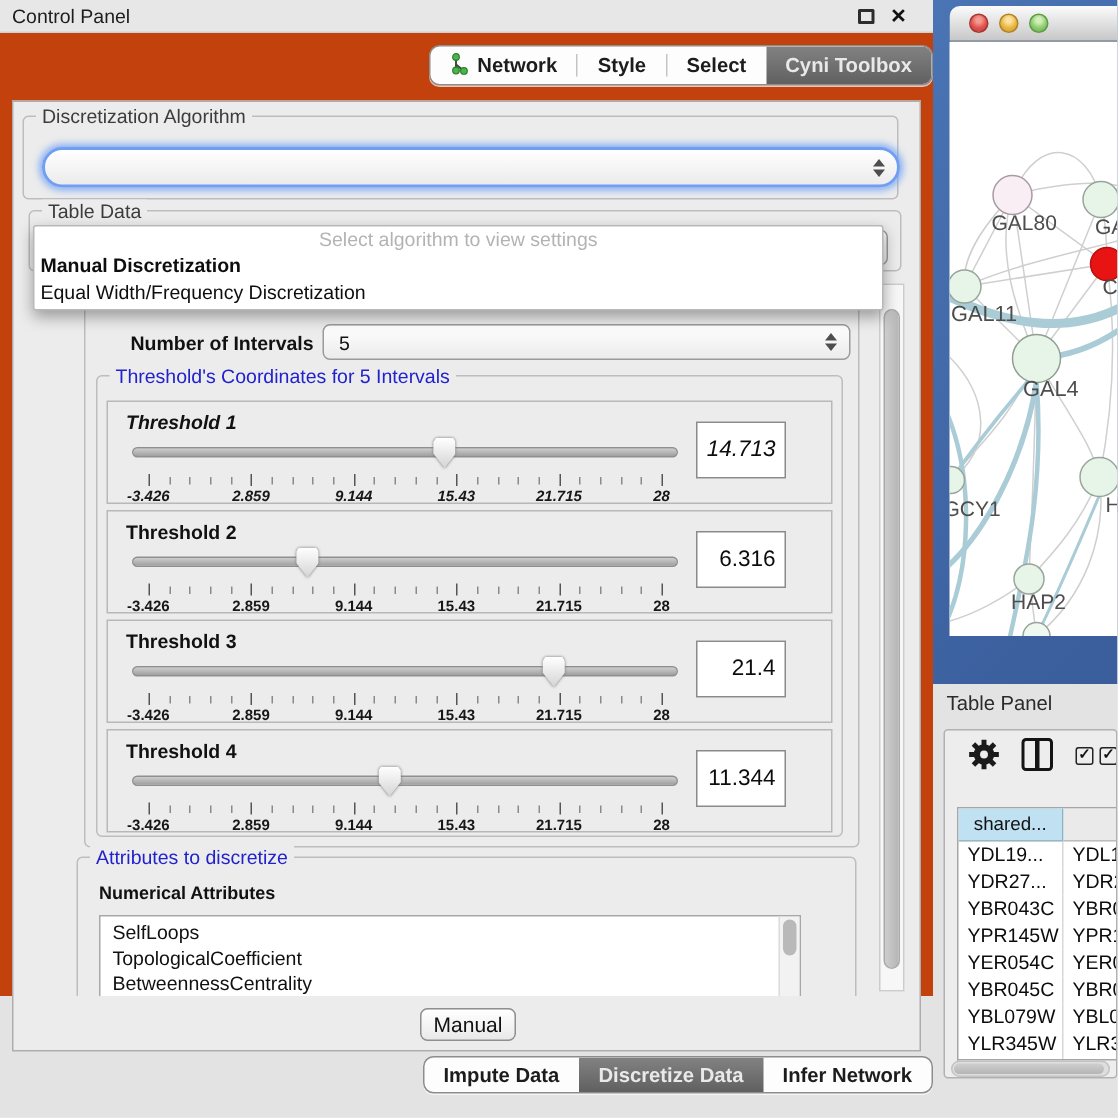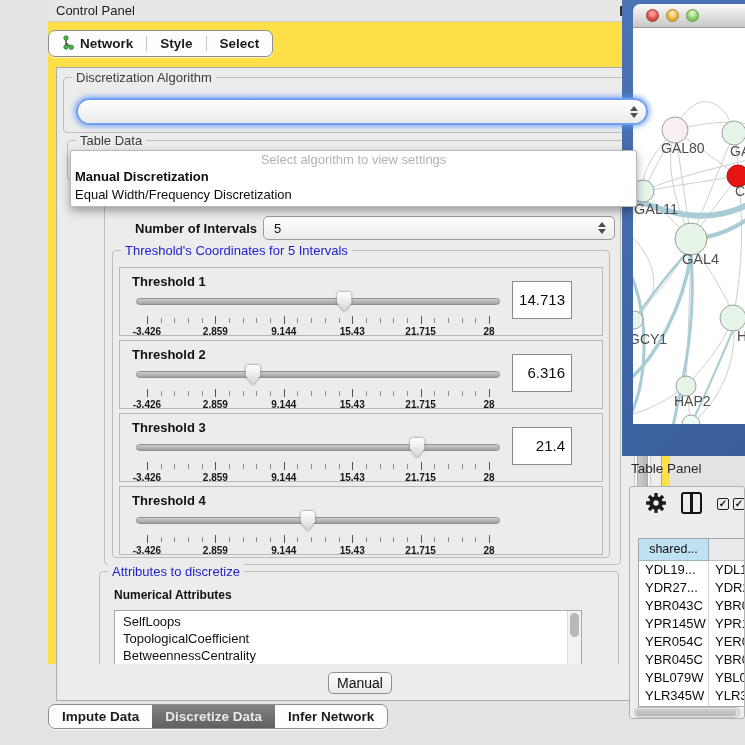--- a/index.html
+++ b/index.html
@@ -1,27 +1,27 @@
 <!DOCTYPE html>
 <html><head>
 <meta charset="utf-8">
 <style>
   * { margin:0; padding:0; box-sizing:border-box; }
   html,body { width:745px; height:745px; overflow:hidden; }
   body { font-family:"Liberation Sans", sans-serif; background:#e3e3e3; position:relative; }
   #app { position:absolute; left:0; top:0; width:745px; height:745px; overflow:hidden; }
 
   
-  #cpArea { position:absolute; left:0; top:0; width:622px; height:664px; background:#fde047;margin-left:48px; }
+  #cpArea { position:absolute; left:0; top:0; width:622px; height:664px; background:#c2410c; }
   .cp-titlebar { position:absolute; left:0; top:0; width:622px; height:22px; background:#e7e7e7; border-bottom:1px solid #cfcfcf; }
   .cp-titlebar .title { position:absolute; left:8px; top:3px; font-size:13px; color:#1d1d1d; }
   .float-ic { position:absolute; left:572px; top:6px; width:11px; height:10px; border:2px solid #2c2c2c; border-radius:1px; cursor:pointer; }
   .close-ic { position:absolute; left:594px; top:0px; font-size:17px; font-weight:bold; color:#111; cursor:pointer; line-height:22px; }
 
-  .tabstrip { position:absolute; width:622px; display:flex; justify-content:flex-start; }
+  .tabstrip { position:absolute; width:622px; display:flex; justify-content:flex-end; }
   #topTabs { top:30px; }
   #bottomTabs { top:704px; }
   .seg { display:flex; background:#fdfdfd; border:1px solid #8d8d8d; border-radius:7px; overflow:hidden; box-shadow:0 1px 0 rgba(255,255,255,.7); }
   #topTabs .seg { height:27px; }
   #bottomTabs .seg { height:25px; }
   .tab { display:flex; align-items:center; gap:6px; padding:0 13px; font-size:13.5px; font-weight:bold; color:#1c1c1c; cursor:pointer; white-space:nowrap; }
   .tab.sel { background:linear-gradient(#828282,#606060); color:#e9e9e9; }
   .tabdiv { width:1px; background:#c4c4c4; margin:5px 0; }
 
   #outerPanel { position:absolute; left:8px; top:67px; width:606px; height:634px; background:#ececec; border:1px solid #adadad; }
@@ -126,20 +126,23 @@
             <span>Network</span>
           </div>
           <div class="tabdiv"></div>
           <div class="tab">
             <span>Style</span>
           </div>
           <div class="tabdiv"></div>
           <div class="tab">
             <span>Select</span>
           </div>
+          <div class="tab sel">
+            <span>Cyni Toolbox</span>
+          </div>
         </div>
       </div>
 
     <div id="outerPanel">
 
       <div class="fieldset" id="algoFieldset" style="left:6px; top:9px; width:584px; height:56px;">
         <span class="legend dark">Discretization Algorithm</span>
         <div class="combo focus" style="left:12px; top:20px; width:572px; height:27px; border-radius:14px; z-index:5;">
           <span class="spinner">
               <i class="sp-up"></i>
@@ -171,21 +174,21 @@
           <span style="position:absolute; left:30px; top:27px; font-size:13px; font-weight:bold; color:#111;">Number of Intervals</span>
           <div class="combo" style="left:158px; top:22px; width:352px; height:24px;">
             <span>5</span>
             <span class="spinner">
                 <i class="sp-up"></i>
                 <i class="sp-dn"></i>
               </span>
           </div>
           <div class="fieldset" id="thrFieldset" style="left:7px; top:56px; width:498px; height:308px;">
             <span class="legend blue">Threshold's Coordinates for 5 Intervals</span>
-          <div class="thr-panel" style="top: 16px;">
+          <div class="thr-panel" style="top: 16px; font-style: italic;">
                 <div class="thr-label">Threshold 1</div>
                 <div class="slider">
                   <div class="track"></div>
                   <div class="thumb" style="left: 57.2565%;">
                     <i></i>
                   </div>
                   <div class="ticks">
                     <span class="tick major" style="left: 3%;"></span>
                     <span class="tick" style="left: 6.76%;"></span>
                     <span class="tick" style="left: 10.52%;"></span>
@@ -353,20 +356,21 @@
                   </div>
                   <div class="ticklabels">
                     <span class="tlab" style="left: 3%;">-3.426</span>
                     <span class="tlab" style="left: 21.8%;">2.859</span>
                     <span class="tlab" style="left: 40.6%;">9.144</span>
                     <span class="tlab" style="left: 59.4%;">15.43</span>
                     <span class="tlab" style="left: 78.2%;">21.715</span>
                     <span class="tlab" style="left: 97%;">28</span>
                   </div>
                 </div>
+                <div class="value-box">11.344</div>
               </div>
             </div>
         </div>
 
         <div class="fieldset" style="left:36px; top:386px; width:520px; height:108px;">
           <span class="legend blue">Attributes to discretize</span>
           <span style="position:absolute; left:14px; top:16px; font-size:12px; font-weight:bold; color:#111;">Numerical Attributes</span>
           <div id="attrList">
             <ul id="attrItems">
                 <li>SelfLoops</li>

